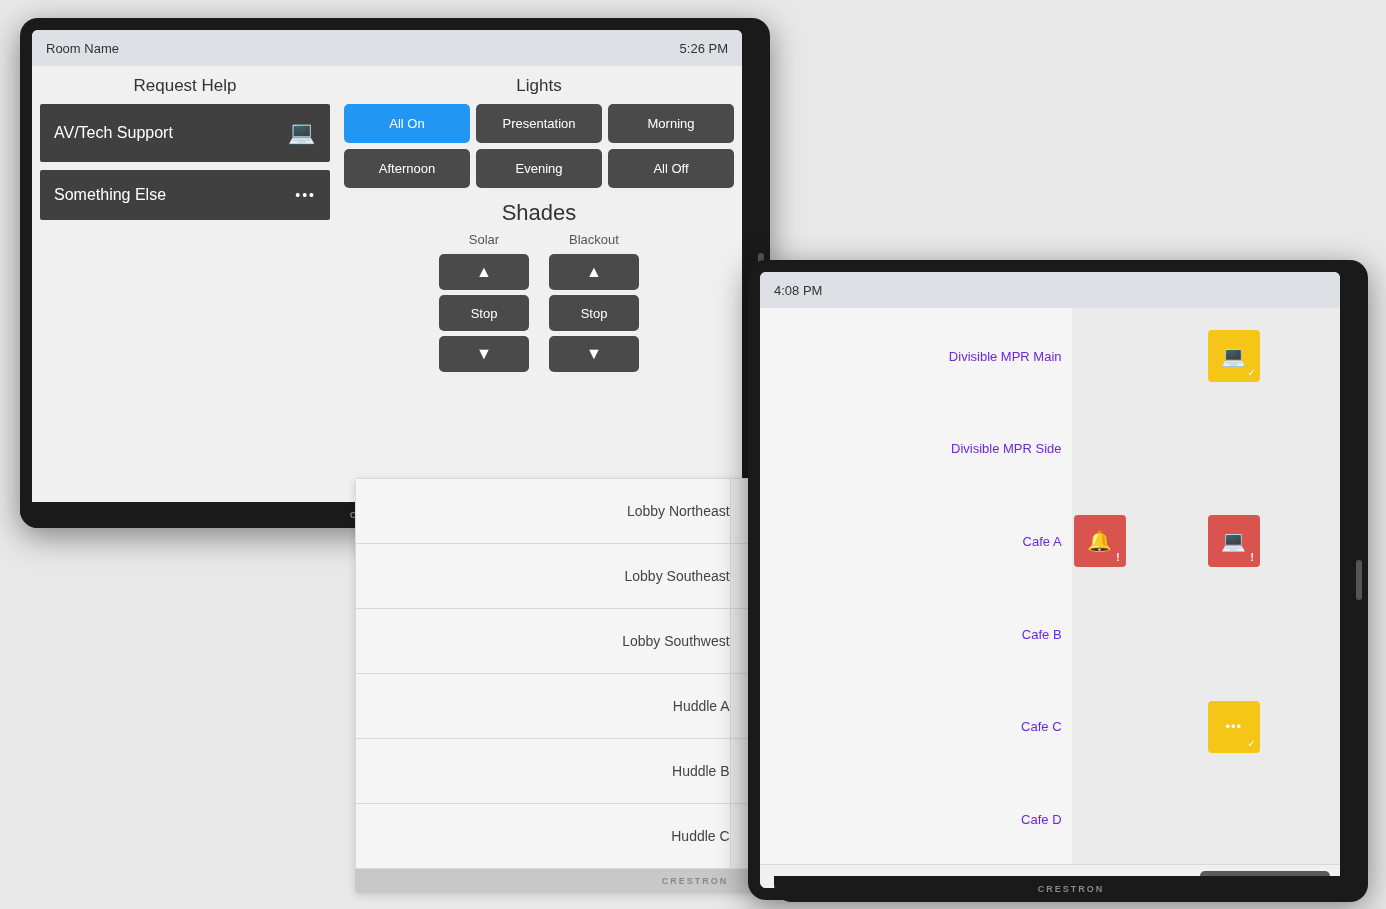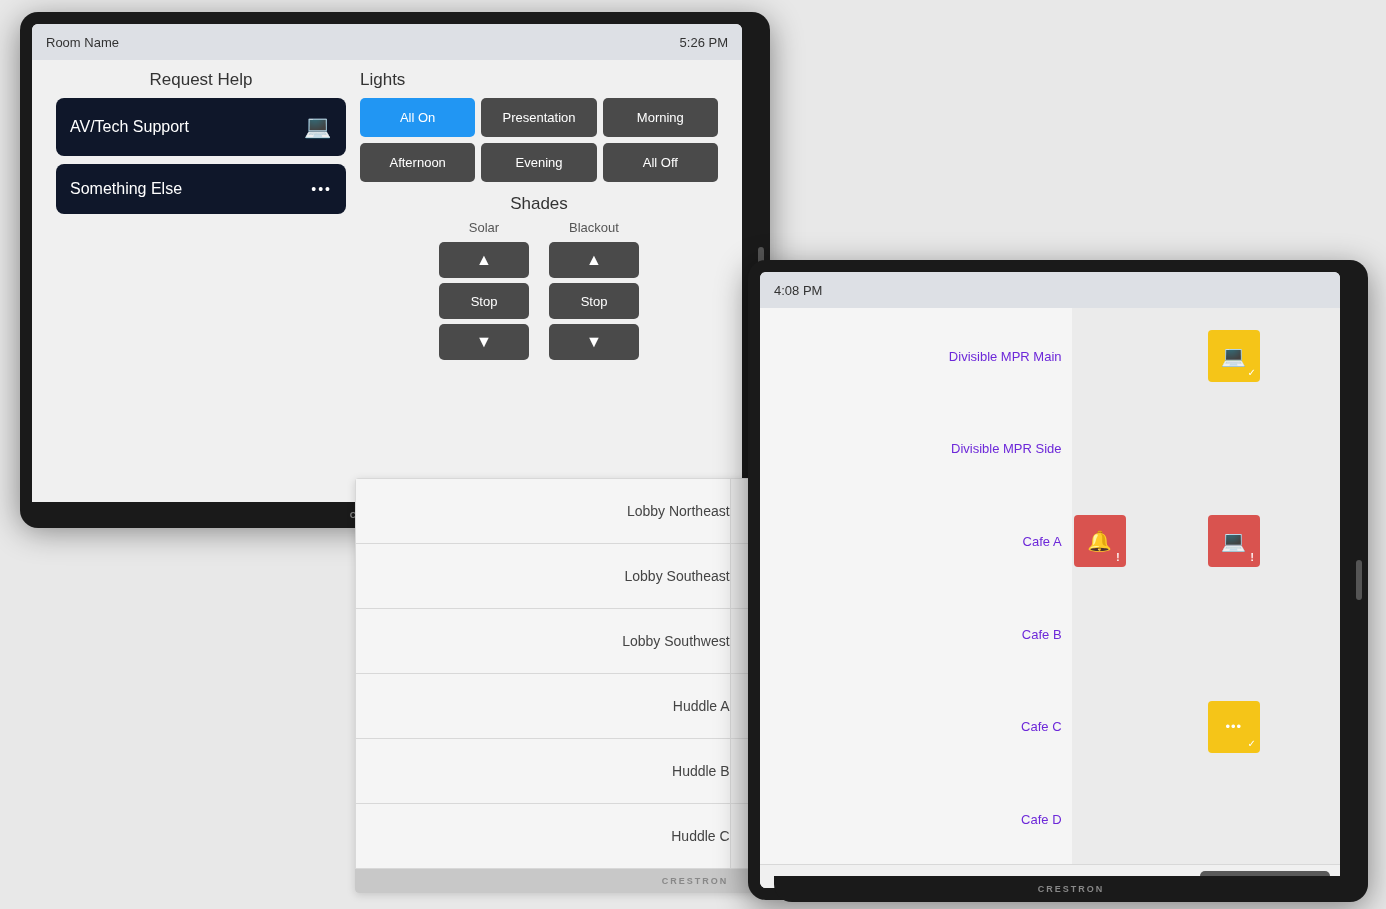--- a/index.html
+++ b/index.html
@@ -9,21 +9,21 @@
       height: 909px;
       font-family: Arial, Helvetica, sans-serif;
       position: relative;
       overflow: hidden;
     }
 
     
     .device1 {
       position: absolute;
       left: 20px;
-      top: 12px;
+      top: 18px;
       width: 750px;
       height: 510px;
       background: #1a1a1a;
       border-radius: 18px;
       box-shadow: 0 8px 32px rgba(0,0,0,0.45);
     }
     .device1-screen {
       position: absolute;
       top: 12px;
       left: 12px;
@@ -59,21 +59,21 @@
     }
     .d1-header-time {
       font-size: 13px;
       color: #333;
     }
 
     
     .d1-content {
       display: flex;
       flex-direction: row;
-      padding: 10px 24px;
+      padding: 10px 8px;
       gap: 14px;
       height: calc(100% - 36px);
     }
 
     
     .d1-left {
       width: 290px;
       flex-shrink: 0;
     }
     .d1-section-title {
@@ -100,22 +100,22 @@
     }
     .d1-food-text p {
       color: #fff;
       font-size: 12px;
     }
     .d1-bell-icon {
       color: #fff;
       font-size: 26px;
     }
     .d1-btn-dark {
-      background: #0f172a;
-      border-radius: 8px;
+      background: #404040;
+      border-radius: 2px;
       padding: 16px 14px;
       display: flex;
       justify-content: space-between;
       align-items: center;
       margin-bottom: 8px;
       cursor: pointer;
     }
     .d1-btn-dark span {
       color: #fff;
       font-size: 16px;
@@ -123,21 +123,21 @@
     .d1-btn-dark .d1-icon {
       color: #fff;
       font-size: 22px;
     }
 
     
     .d1-right {
       flex: 1;
     }
     .d1-lights-title {
-      text-align: left;
+      text-align: center;
       font-size: 17px;
       color: #333;
       margin-bottom: 8px;
     }
     .d1-lights-grid {
       display: grid;
       grid-template-columns: 1fr 1fr 1fr;
       gap: 6px;
       margin-bottom: 12px;
     }
@@ -150,21 +150,21 @@
       font-size: 13px;
       text-align: center;
       cursor: pointer;
     }
     .d1-light-btn.active {
       background: #2196f3;
     }
 
     .d1-shades-title {
       text-align: center;
-      font-size: 17px;
+      font-size: 22px;
       color: #333;
       margin-bottom: 6px;
     }
     .d1-shades-row {
       display: flex;
       gap: 20px;
       justify-content: center;
     }
     .d1-shade-col {
       display: flex;

